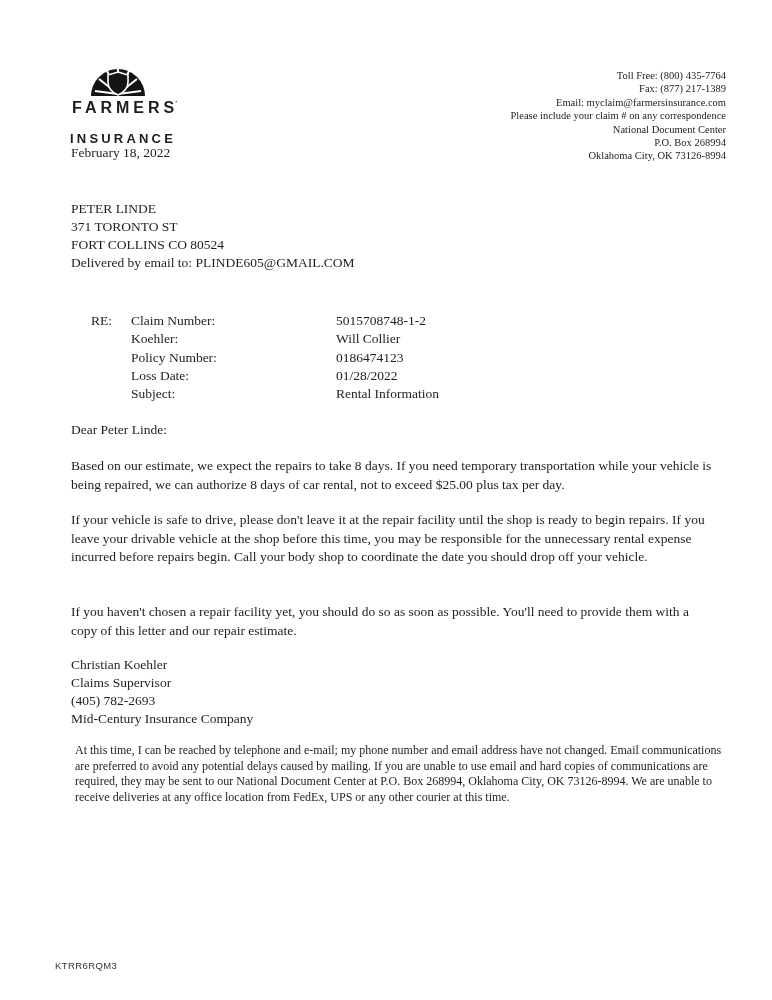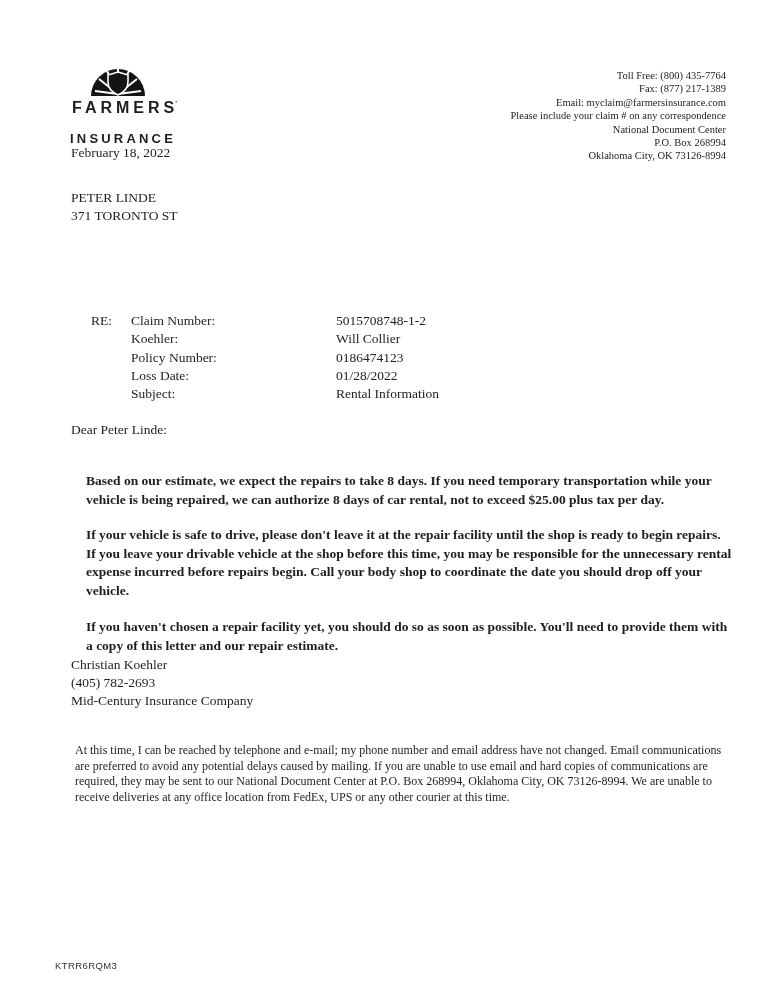--- a/index.html
+++ b/index.html
@@ -69,21 +69,21 @@
   .date-line {
     position: absolute;
     left: 71px;
     top: 145px;
     font-size: 13.5px;
   }
 
   .recipient-block {
     position: absolute;
     left: 71px;
-    top: 189px;
+    top: 200px;
     font-size: 13.5px;
     line-height: 18px;
   }
 
   
   .re-block {
     position: absolute;
     left: 0;
     top: 312px;
     width: 772px;
@@ -110,25 +110,24 @@
     position: absolute;
     left: 71px;
     top: 422px;
     font-size: 13.5px;
   }
 
   .body-para {
     position: absolute;
     left: 71px;
     width: 646px;
-    margin: 15px;
+    margin: 0;
     font-size: 13.5px;
     line-height: 18.6px;
     text-align: left;
-    font-weight: bold;
   }
   .para-1 { top: 457px; }
   .para-2 { top: 511px; }
   .para-3 { top: 603px; }
 
   .signature-block {
     position: absolute;
     left: 71px;
     top: 656px;
     font-size: 13.5px;
@@ -186,20 +185,22 @@
     <div>National Document Center</div>
     <div>P.O. Box 268994</div>
     <div>Oklahoma City, OK 73126-8994</div>
   </div>
 
   <div class="date-line">February 18, 2022</div>
 
   <div class="recipient-block">
     <div>PETER LINDE</div>
     <div>371 TORONTO ST</div>
+    <div>FORT COLLINS CO 80524</div>
+    <div>Delivered by email to: PLINDE605@GMAIL.COM</div>
   </div>
 
   <div class="re-block">
     <span class="re-label">RE:</span>
 
     <span class="re-row-label" style="top:0px">Claim Number:</span>
     <span class="re-row-value" style="top:0px">5015708748-1-2</span>
 
     <span class="re-row-label" style="top:18.3px">Koehler:</span>
     <span class="re-row-value" style="top:18.3px">Will Collier</span>
@@ -215,20 +216,21 @@
   </div>
 
   <div class="salutation">Dear Peter Linde:</div>
 
   <p class="body-para para-1">Based on our estimate, we expect the repairs to take 8 days. If you need temporary transportation while your vehicle is being repaired, we can authorize 8 days of car rental, not to exceed $25.00 plus tax per day.</p>
   <p class="body-para para-2">If your vehicle is safe to drive, please don't leave it at the repair facility until the shop is ready to begin repairs. If you leave your drivable vehicle at the shop before this time, you may be responsible for the unnecessary rental expense incurred before repairs begin. Call your body shop to coordinate the date you should drop off your vehicle.</p>
   <p class="body-para para-3">If you haven't chosen a repair facility yet, you should do so as soon as possible. You'll need to provide them with a copy of this letter and our repair estimate.</p>
 
   <div class="signature-block">
     <div>Christian Koehler</div>
+    <div>Claims Supervisor</div>
     <div>(405) 782-2693</div>
     <div>Mid-Century Insurance Company</div>
   </div>
 
   <p class="closing-para">At this time, I can be reached by telephone and e-mail; my phone number and email address have not changed. Email communications are preferred to avoid any potential delays caused by mailing. If you are unable to use email and hard copies of communications are required, they may be sent to our National Document Center at P.O. Box 268994, Oklahoma City, OK 73126-8994.  We are unable to receive deliveries at any office location from FedEx, UPS or any other courier at this time.</p>
 
   <div class="footer-code">KTRR6RQM3</div>
 
 </div>
 

